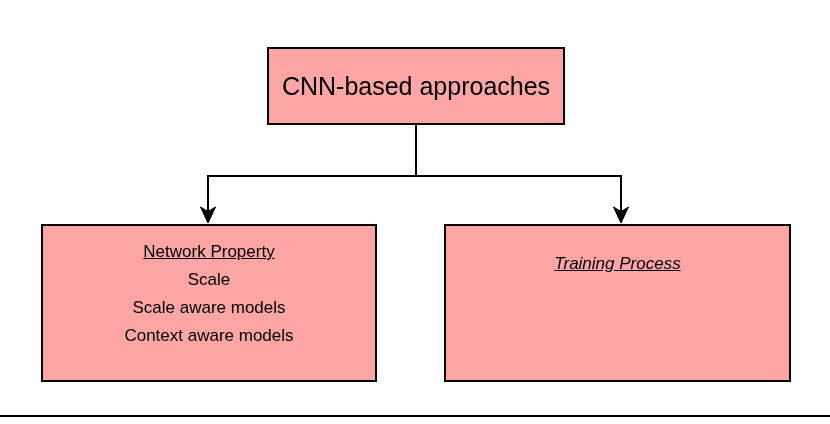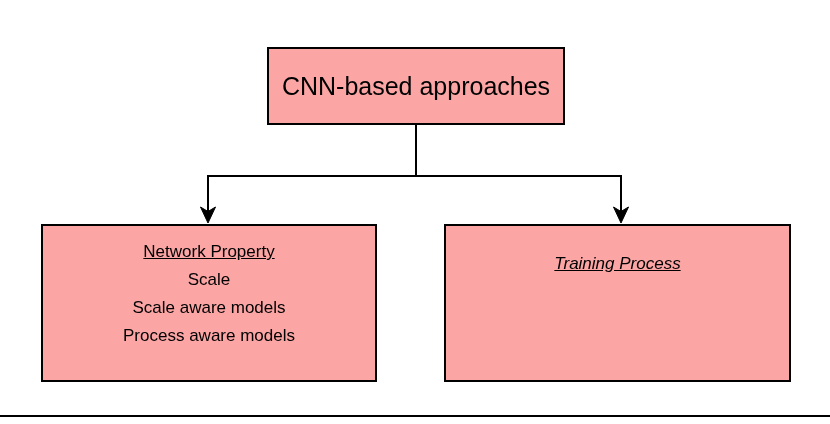--- a/index.html
+++ b/index.html
@@ -94,21 +94,21 @@
     <line x1="208" y1="175" x2="208" y2="212"></line>
     <line x1="621" y1="175" x2="621" y2="212"></line>
     <polygon points="208,223 200.5,207 208,211.5 215.5,207"></polygon>
     <polygon points="621,223 613.5,207 621,211.5 628.5,207"></polygon>
   </svg>
 
   <div class="node node-child node-left">
     <div class="node-heading">Network Property</div>
     <div>Scale</div>
     <div>Scale aware models</div>
-    <div>Process aware models</div>
+    <div>Context aware models</div>
   </div>
 
   <div class="node node-child node-right">
     <div class="node-heading">Training Process</div>
   </div>
 
   <div class="bottom-rule"></div>
 
 </div>
 

